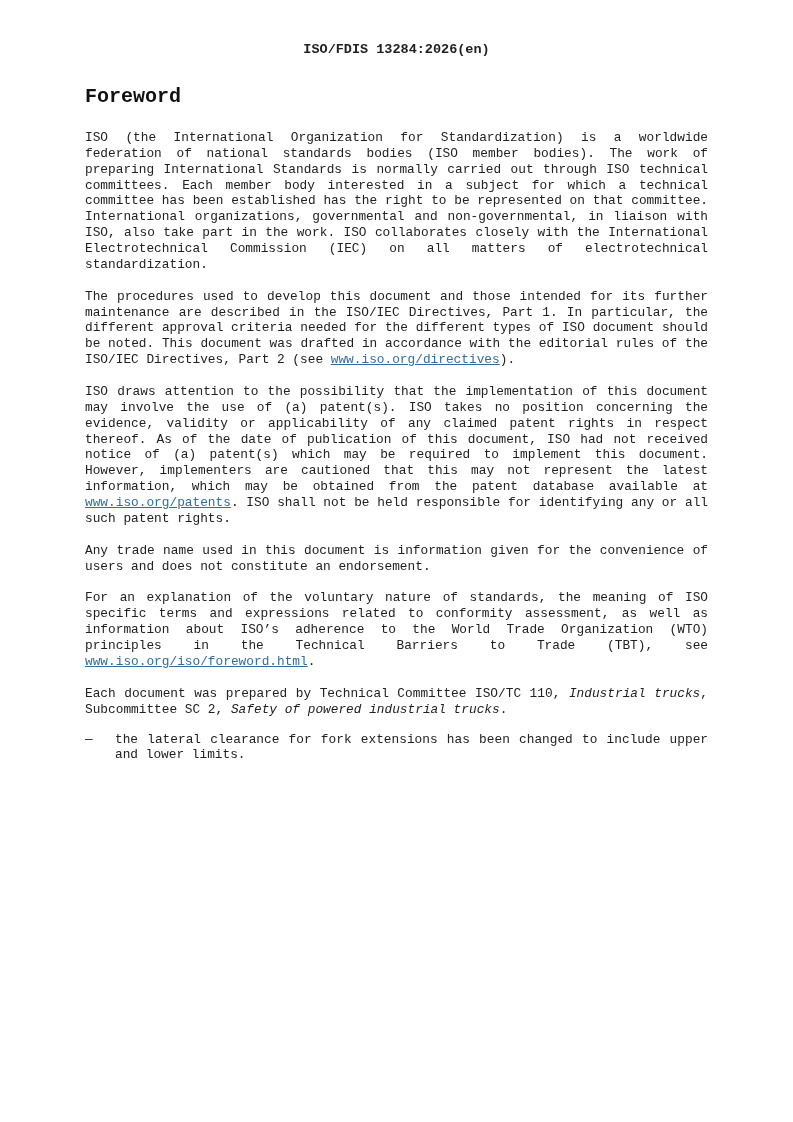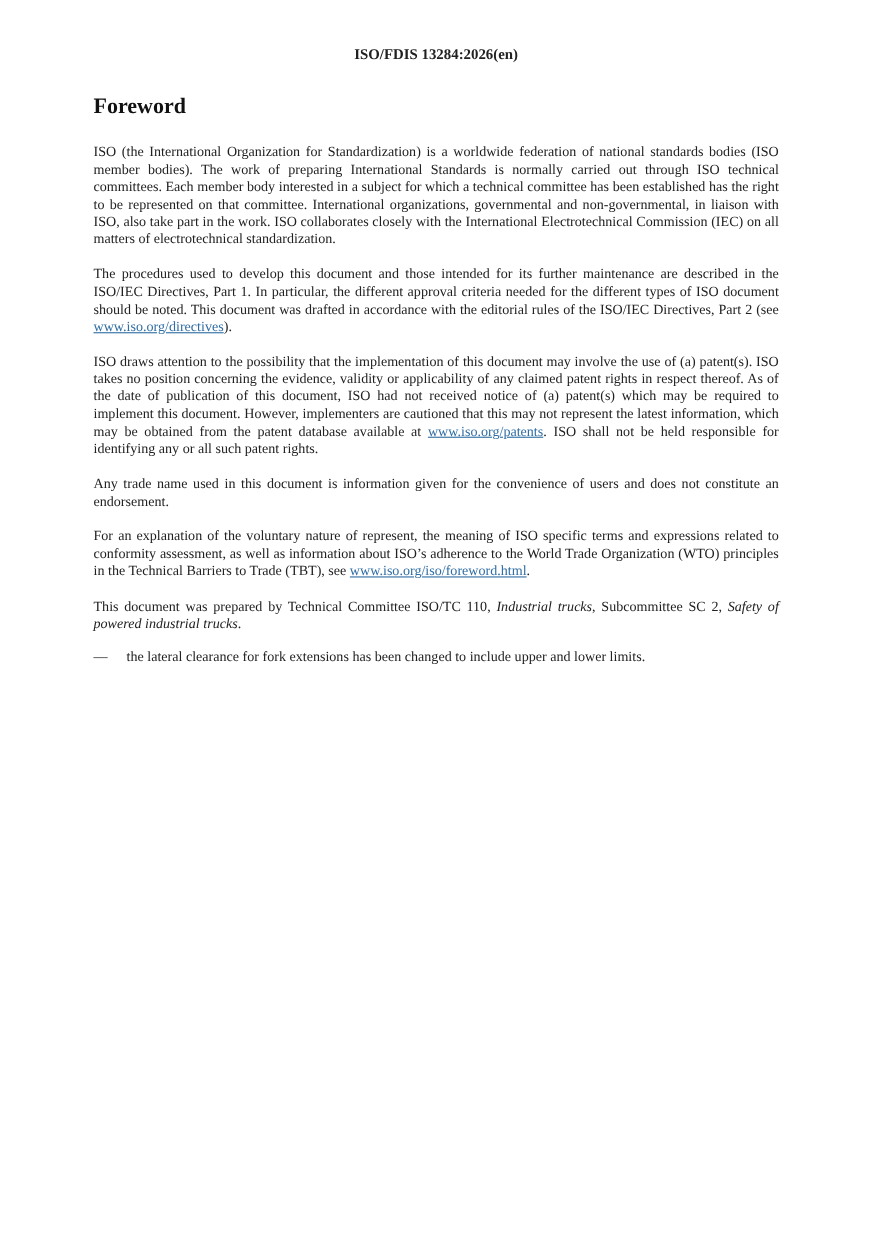--- a/index.html
+++ b/index.html
@@ -6,21 +6,21 @@
     margin: 0;
     padding: 0;
     background: #ffffff;
   }
   .page {
     position: relative;
     width: 793px;
     height: 1122px;
     margin: 0 auto;
     background: #ffffff;
-    font-family: Liberation Serif, serif;
+    font-family: Liberation Mono, monospace;
     color: #212121;
     box-sizing: border-box;
     overflow: hidden;
   }
   .doc-header {
     padding-top: 42px;
     text-align: center;
     font-weight: bold;
     font-size: 13.5px;
   }
@@ -80,22 +80,22 @@
     <span>ISO/FDIS 13284:2026(en)</span>
   </header>
 
   <main class="content">
     <h1 class="section-title">Foreword</h1>
     <div id="paragraphs">
         <p class="para"><span>ISO (the International Organization for Standardization) is a worldwide federation of national standards bodies (ISO member bodies). The work of preparing International Standards is normally carried out through ISO technical committees. Each member body interested in a subject for which a technical committee has been established has the right to be represented on that committee. International organizations, governmental and non-governmental, in liaison with ISO, also take part in the work. ISO collaborates closely with the International Electrotechnical Commission (IEC) on all matters of electrotechnical standardization.</span></p>
         <p class="para"><span>The procedures used to develop this document and those intended for its further maintenance are described in the ISO/IEC Directives, Part 1. In particular, the different approval criteria needed for the different types of ISO document should be noted. This document was drafted in accordance with the editorial rules of the ISO/IEC Directives, Part 2 (see </span><a class="doc-link" href="#">www.iso.org/directives</a><span>).</span></p>
         <p class="para"><span>ISO draws attention to the possibility that the implementation of this document may involve the use of (a) patent(s). ISO takes no position concerning the evidence, validity or applicability of any claimed patent rights in respect thereof. As of the date of publication of this document, ISO had not received notice of (a) patent(s) which may be required to implement this document. However, implementers are cautioned that this may not represent the latest information, which may be obtained from the patent database available at </span><a class="doc-link" href="#">www.iso.org/patents</a><span>. ISO shall not be held responsible for identifying any or all such patent rights.</span></p>
         <p class="para"><span>Any trade name used in this document is information given for the convenience of users and does not constitute an endorsement.</span></p>
-        <p class="para"><span>For an explanation of the voluntary nature of represent, the meaning of ISO specific terms and expressions related to conformity assessment, as well as information about ISO’s adherence to the World Trade Organization (WTO) principles in the Technical Barriers to Trade (TBT), see </span><a class="doc-link" href="#">www.iso.org/iso/foreword.html</a><span>.</span></p>
-        <p class="para"><span>This document was prepared by Technical Committee ISO/TC 110, </span><em>Industrial trucks</em><span>, Subcommittee SC 2, </span><em>Safety of powered industrial trucks</em><span>.</span></p>
+        <p class="para"><span>For an explanation of the voluntary nature of standards, the meaning of ISO specific terms and expressions related to conformity assessment, as well as information about ISO’s adherence to the World Trade Organization (WTO) principles in the Technical Barriers to Trade (TBT), see </span><a class="doc-link" href="#">www.iso.org/iso/foreword.html</a><span>.</span></p>
+        <p class="para"><span>Each document was prepared by Technical Committee ISO/TC 110, </span><em>Industrial trucks</em><span>, Subcommittee SC 2, </span><em>Safety of powered industrial trucks</em><span>.</span></p>
         <div class="list-item">
           <span class="marker">—</span>
           <span class="li-text"><span>the lateral clearance for fork extensions has been changed to include upper and lower limits.</span></span>
         </div>
       </div>
   </main>
 
 
 </div>
 

